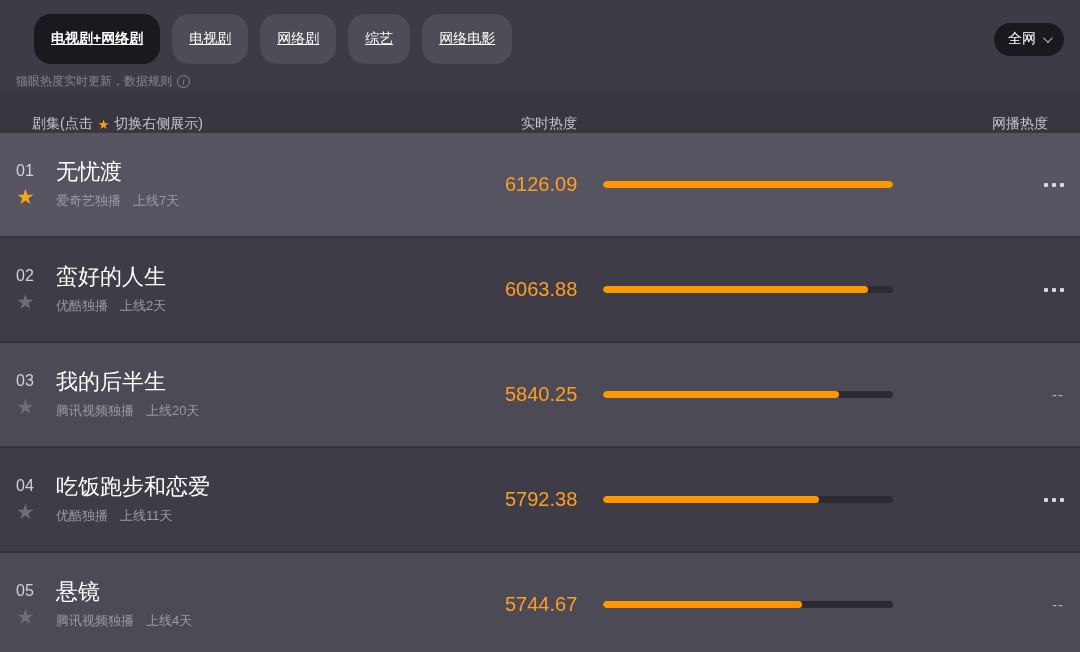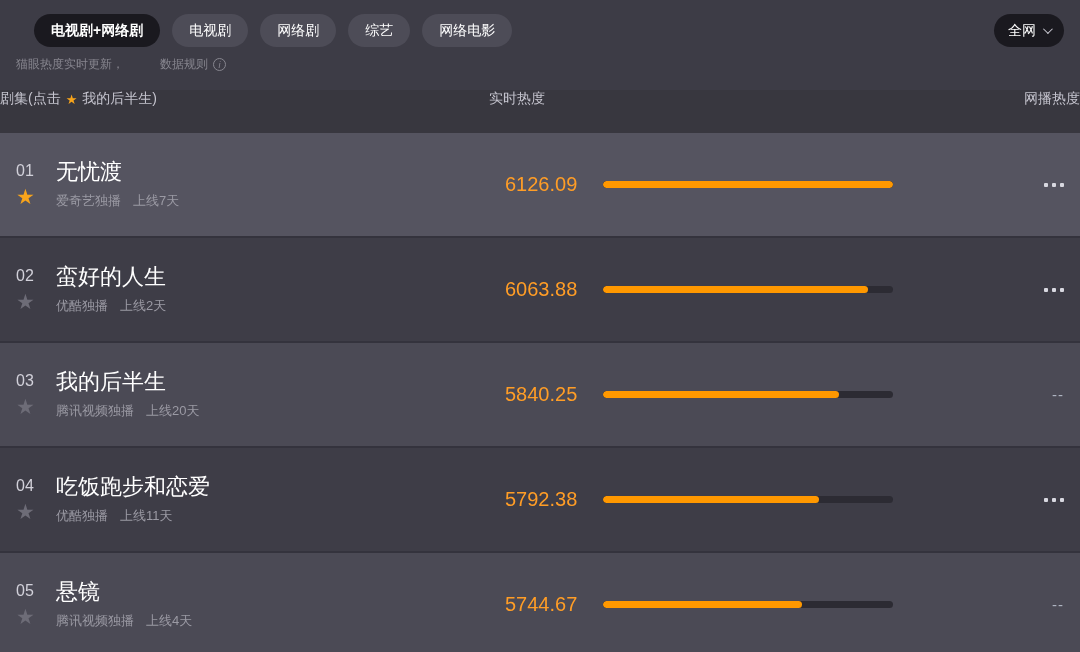--- a/index.html
+++ b/index.html
@@ -8,46 +8,47 @@
     font-family:"Liberation Sans","DejaVu Sans",sans-serif;
     background:#3d3c46; color:#fff;
   }
 
   
   .page-header { padding:14px 16px 0 16px; height:90px; background:#3d3c46; }
   .header-top { display:flex; align-items:center; }
   .page-title { font-size:26px; font-weight:bold; color:#ffffff; letter-spacing:1px; }
   .tab-bar { display:flex; align-items:center; gap:12px; margin-left:18px; }
   .tab {
-    height:33px; padding:0 17px; border-radius:17px; background:#4d4c57;
+    height:50px; padding:0 17px; border-radius:17px; background:#4d4c57;
     color:#ffffff; font-size:14px; display:flex; align-items:center; cursor:pointer;
     white-space:nowrap;
+    text-decoration:underline;
   }
   .tab.active { background:#1a191f; font-weight:bold; }
   .network-filter {
     margin-left:auto; height:33px; padding:4px 14px; border-radius:17px;
     background:#1a191f; color:#ffffff; font-size:14px; display:flex;
     align-items:center; gap:7px; cursor:pointer;
   }
   .chevron-down {
     width:7px; height:7px; border-right:1.5px solid #c7c6cf; border-bottom:1.5px solid #c7c6cf;
     transform:rotate(45deg) translateY(-2px);
   }
   .subtitle-line { margin-top:9px; font-size:12px; color:#87868f; display:flex; align-items:center; }
-  .rules-link { color:#87868f; cursor:pointer;margin-left:36px; }
+  .rules-link { color:#87868f; cursor:pointer; }
   .info-icon {
     display:inline-flex; align-items:center; justify-content:center;
     width:13px; height:13px; border:1px solid #87868f; border-radius:50%;
     font-size:9px; color:#87868f; margin-left:5px; font-style:italic; cursor:pointer;
   }
 
   
   .table-header {
-    height:43px; background:#38373f; display:flex; align-items:flex-start;
-    padding:0 0; font-size:14px; color:#c5c4ce;
+    height:43px; background:#38373f; display:flex; align-items:flex-end;
+    padding:0 32px; font-size:14px; color:#c5c4ce;
   }
   .th-series { width:489px; display:flex; align-items:center; }
   .th-star { color:#f8a41b; font-size:13px; margin:0 5px; }
   .th-heat { width:388px; }
   .th-plays { flex:1; text-align:right; }
 
   
   .rows-container { background:#34333d; }
   .row {
     height:103px; display:flex; align-items:center; padding:4px 16px;
@@ -108,21 +109,21 @@
     <span>猫眼热度实时更新，</span>
       <span class="rules-link">数据规则</span>
     <span class="info-icon">i</span>
   </div>
 </div>
 
 <div class="table-header">
   <div class="th-series">
     <span>剧集(点击</span>
     <span class="th-star">★</span>
-    <span>我的后半生)</span>
+    <span>切换右侧展示)</span>
   </div>
   <div class="th-heat">实时热度</div>
   <div class="th-plays">网播热度</div>
 </div>
 
 <div class="rows-container">
     <div class="row highlighted">
     <div class="rank-col">
       <div class="rank">01</div>
       <div class="star starred">★</div>

